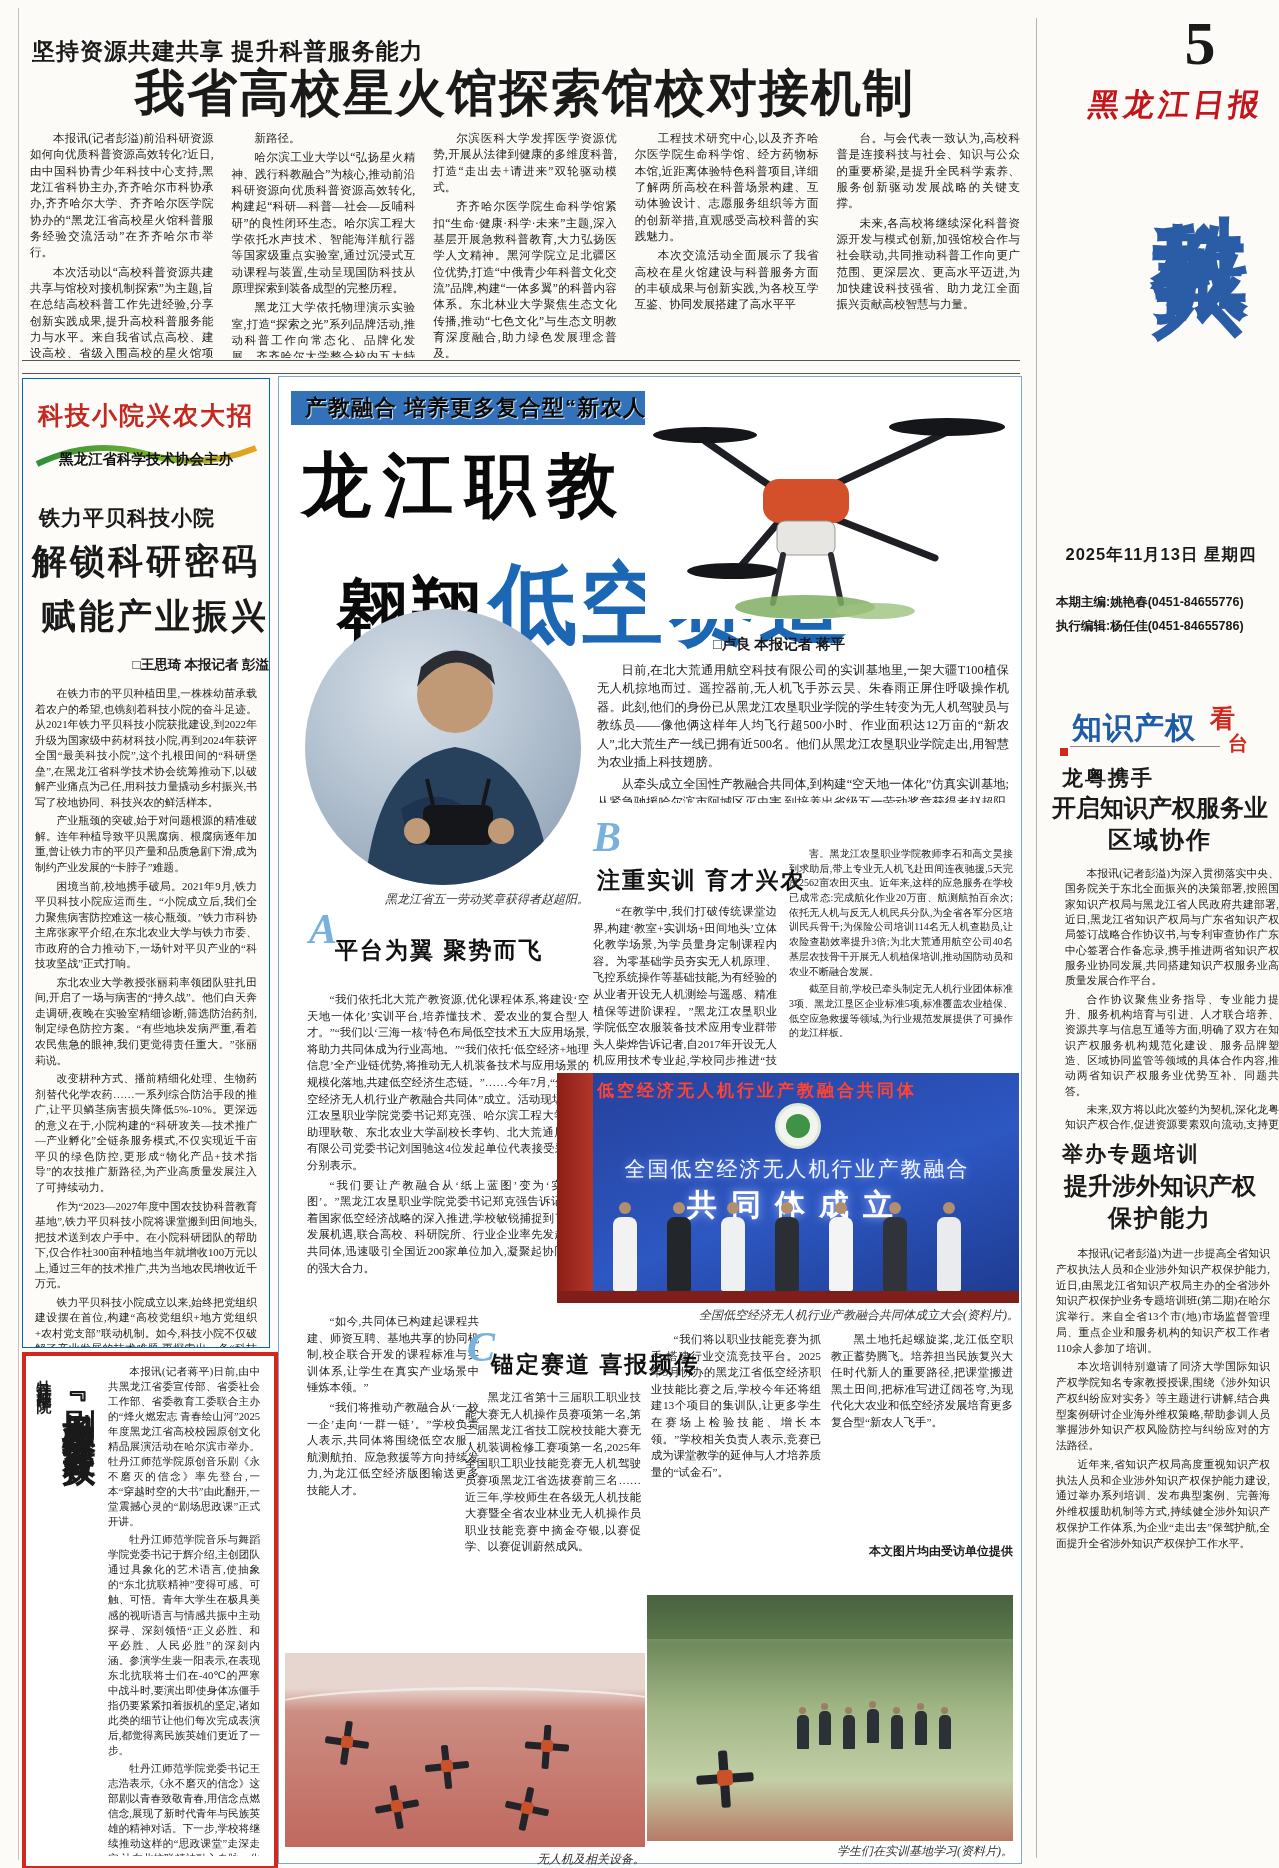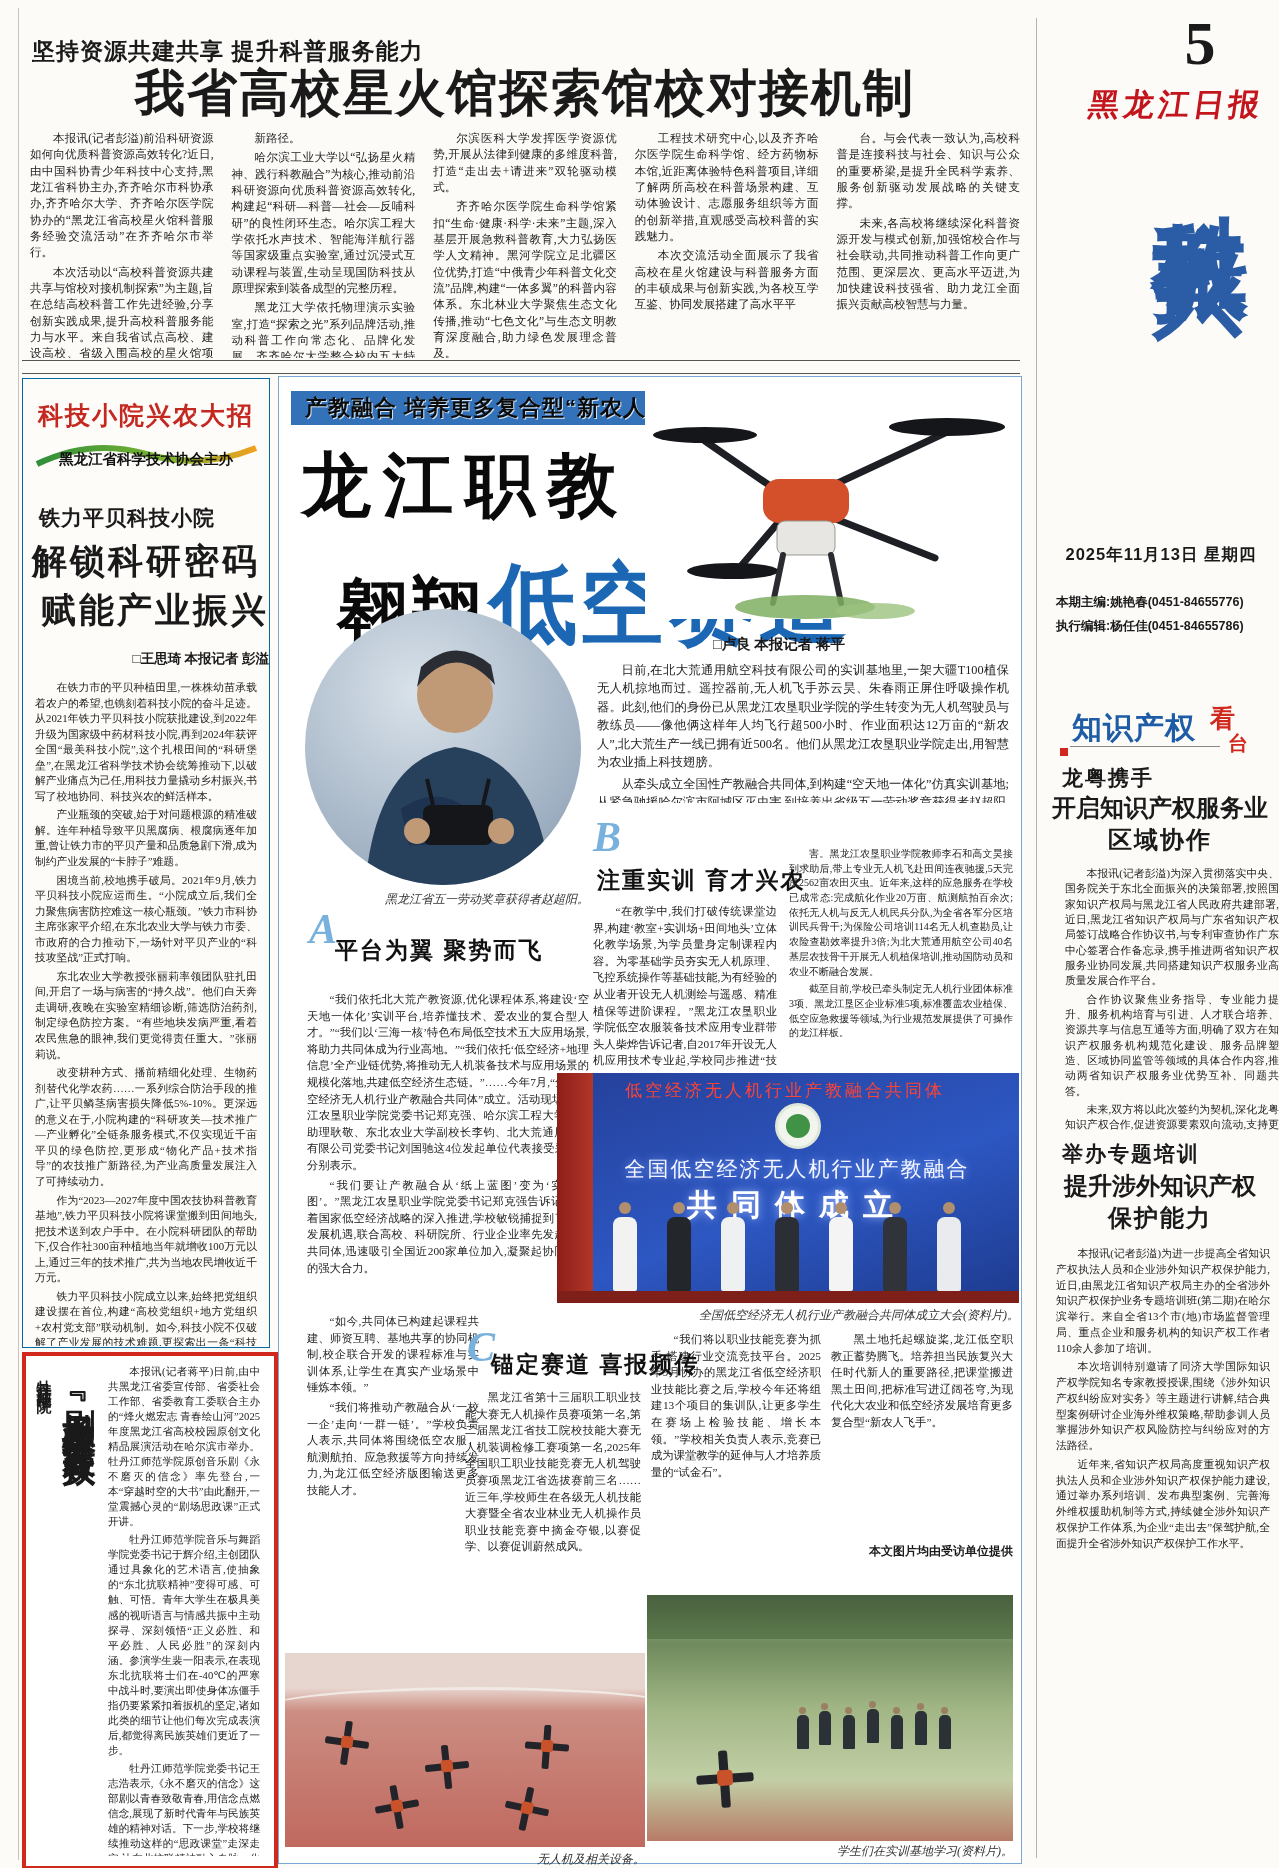--- a/index.html
+++ b/index.html
@@ -69,21 +69,21 @@
           <stop offset="0" stop-color="#2f8f3a"></stop>
               <stop offset="0.6" stop-color="#7fb531"></stop>
               <stop offset="1" stop-color="#f0a01e"></stop>
         </linearGradient>
           </defs>
         <path d="M6 30 Q 60 4 115 20 T 225 14" stroke="url(#sw)" stroke-width="6" fill="none"></path>
       </svg>
       <div class="sans" style="position:absolute;left:0;top:16px;width:100%;text-align:center;font-size:14.5px;font-weight:700;color:#111;">黑龙江省科学技术协会主办</div>
     </div>
     <div class="serif" style="margin:26px 0 0 16px;font-size:21px;font-weight:700;letter-spacing:1px;">铁力平贝科技小院</div>
-    <div class="sans" style="margin:6px 0 2px 0;text-align:center;font-size:35px;font-weight:900;letter-spacing:3px;">解锁科研密码</div>
+    <div class="sans" style="margin:6px 0 8px 0;text-align:center;font-size:35px;font-weight:900;letter-spacing:3px;">解锁科研密码</div>
     <div class="sans" style="margin:2px 0 0 0;text-align:right;font-size:35px;font-weight:900;letter-spacing:3px;">赋能产业振兴</div>
     <div class="serif" style="margin-top:16px;text-align:right;font-size:13.5px;font-weight:700;">□王思琦 本报记者 彭溢</div>
     <div class="body-text" style="margin:12px 12px 0 12px;height:666px;font-size:10.8px;line-height:1.44;">
         <p>在铁力市的平贝种植田里,一株株幼苗承载着农户的希望,也镌刻着科技小院的奋斗足迹。从2021年铁力平贝科技小院获批建设,到2022年升级为国家级中药材科技小院,再到2024年获评全国“最美科技小院”,这个扎根田间的“科研堡垒”,在黑龙江省科学技术协会统筹推动下,以破解产业痛点为己任,用科技力量撬动乡村振兴,书写了校地协同、科技兴农的鲜活样本。</p>
         <p>产业瓶颈的突破,始于对问题根源的精准破解。连年种植导致平贝黑腐病、根腐病逐年加重,曾让铁力市的平贝产量和品质急剧下滑,成为制约产业发展的“卡脖子”难题。</p>
         <p>困境当前,校地携手破局。2021年9月,铁力平贝科技小院应运而生。“小院成立后,我们全力聚焦病害防控难这一核心瓶颈。”铁力市科协主席张家平介绍,在东北农业大学与铁力市委、市政府的合力推动下,一场针对平贝产业的“科技攻坚战”正式打响。</p>
         <p>东北农业大学教授张丽莉率领团队驻扎田间,开启了一场与病害的“持久战”。他们白天奔走调研,夜晚在实验室精细诊断,筛选防治药剂,制定绿色防控方案。“有些地块发病严重,看着农民焦急的眼神,我们更觉得责任重大。”张丽莉说。</p>
         <p>改变耕种方式、播前精细化处理、生物药剂替代化学农药……一系列综合防治手段的推广,让平贝鳞茎病害损失降低5%-10%。更深远的意义在于,小院构建的“科研攻关—技术推广—产业孵化”全链条服务模式,不仅实现近千亩平贝的绿色防控,更形成“物化产品+技术指导”的农技推广新路径,为产业高质量发展注入了可持续动力。</p>
         <p>作为“2023—2027年度中国农技协科普教育基地”,铁力平贝科技小院将课堂搬到田间地头,把技术送到农户手中。在小院科研团队的帮助下,仅合作社300亩种植地当年就增收100万元以上,通过三年的技术推广,共为当地农民增收近千万元。</p>
         <p>铁力平贝科技小院成立以来,始终把党组织建设摆在首位,构建“高校党组织+地方党组织+农村党支部”联动机制。如今,科技小院不仅破解了产业发展的技术难题,更探索出一条“科技赋能+人才支撑+文化引领”的乡村振兴新路径,让田埂上的科研之花绽放出更绚丽的光彩。</p>
@@ -175,21 +175,21 @@
     <div class="abs body-text" style="left:314px;top:526px;width:184px;height:166px;font-size:11.3px;line-height:1.47;">
         <p>“在教学中,我们打破传统课堂边界,构建‘教室+实训场+田间地头’立体化教学场景,为学员量身定制课程内容。为零基础学员夯实无人机原理、飞控系统操作等基础技能,为有经验的从业者开设无人机测绘与遥感、精准植保等进阶课程。”黑龙江农垦职业学院低空农服装备技术应用专业群带头人柴烨告诉记者,自2017年开设无人机应用技术专业起,学校同步推进“技能培养+技术服务+标准制定”,八年时间,871名毕业生、494名现代农业工匠从这里起飞。</p>
       </div>
     <div class="abs body-text" style="left:510px;top:442px;width:224px;height:250px;font-size:10px;line-height:1.47;margin-top:28px;">
         <p>害。黑龙江农垦职业学院教师李石和高文昊接到求助后,带上专业无人机飞赴田间连夜驰援,5天完成2562亩农田灭虫。近年来,这样的应急服务在学校已成常态:完成航化作业20万亩、航测航拍百余次;依托无人机与反无人机民兵分队,为全省各军分区培训民兵骨干;为保险公司培训114名无人机查勘员,让农险查勘效率提升3倍;为北大荒通用航空公司40名基层农技骨干开展无人机植保培训,推动国防动员和农业不断融合发展。</p>
         <p>截至目前,学校已牵头制定无人机行业团体标准3项、黑龙江垦区企业标准5项,标准覆盖农业植保、低空应急救援等领域,为行业规范发展提供了可操作的龙江样板。</p>
       </div>
 
     <div class="abs" style="left:278px;top:696px;width:462px;height:230px;overflow:hidden;background:linear-gradient(160deg,#25409a,#2d57c2 55%,#1d3a8e);">
       <div class="abs" style="left:0;top:0;width:36px;height:100%;background:linear-gradient(90deg,#8c1f18,#b3362a);"></div>
-      <div class="abs sans" style="left:40px;top:6px;width:420px;font-size:17px;font-weight:400;color:#ff4334;letter-spacing:3px;white-space:nowrap;overflow:hidden;margin-left:28px;">低空经济无人机行业产教融合共同体</div>
+      <div class="abs sans" style="left:40px;top:6px;width:420px;font-size:17px;font-weight:700;color:#ff4334;letter-spacing:3px;white-space:nowrap;overflow:hidden;">低空经济无人机行业产教融合共同体</div>
       <div class="abs" style="left:218px;top:30px;width:40px;height:40px;border-radius:50%;background:#f2f5ee;border:3px solid #dfe7d8;">
         <div class="abs" style="left:8px;top:8px;width:24px;height:24px;border-radius:50%;background:#3f9246;"></div>
       </div>
       <div class="abs sans" style="left:30px;top:82px;width:420px;text-align:center;font-size:21px;font-weight:400;color:#f4f7ff;letter-spacing:2px;text-shadow:0 0 8px #7fa2ff;white-space:nowrap;">全国低空经济无人机行业产教融合</div>
       <div class="abs sans" style="left:30px;top:112px;width:420px;text-align:center;font-size:30px;font-weight:900;color:#ffffff;letter-spacing:14px;text-shadow:0 0 10px #9db8ff;">共同体成立</div>
       <i class="fig" style="left:56px;background:#f2f2f2;"></i>
       <i class="fig" style="left:110px;background:#23262b;"></i>
       <i class="fig" style="left:164px;background:#eef0f2;"></i>
       <i class="fig" style="left:218px;background:#2b2e34;"></i>
       <i class="fig" style="left:272px;background:#f4f4f4;"></i>

